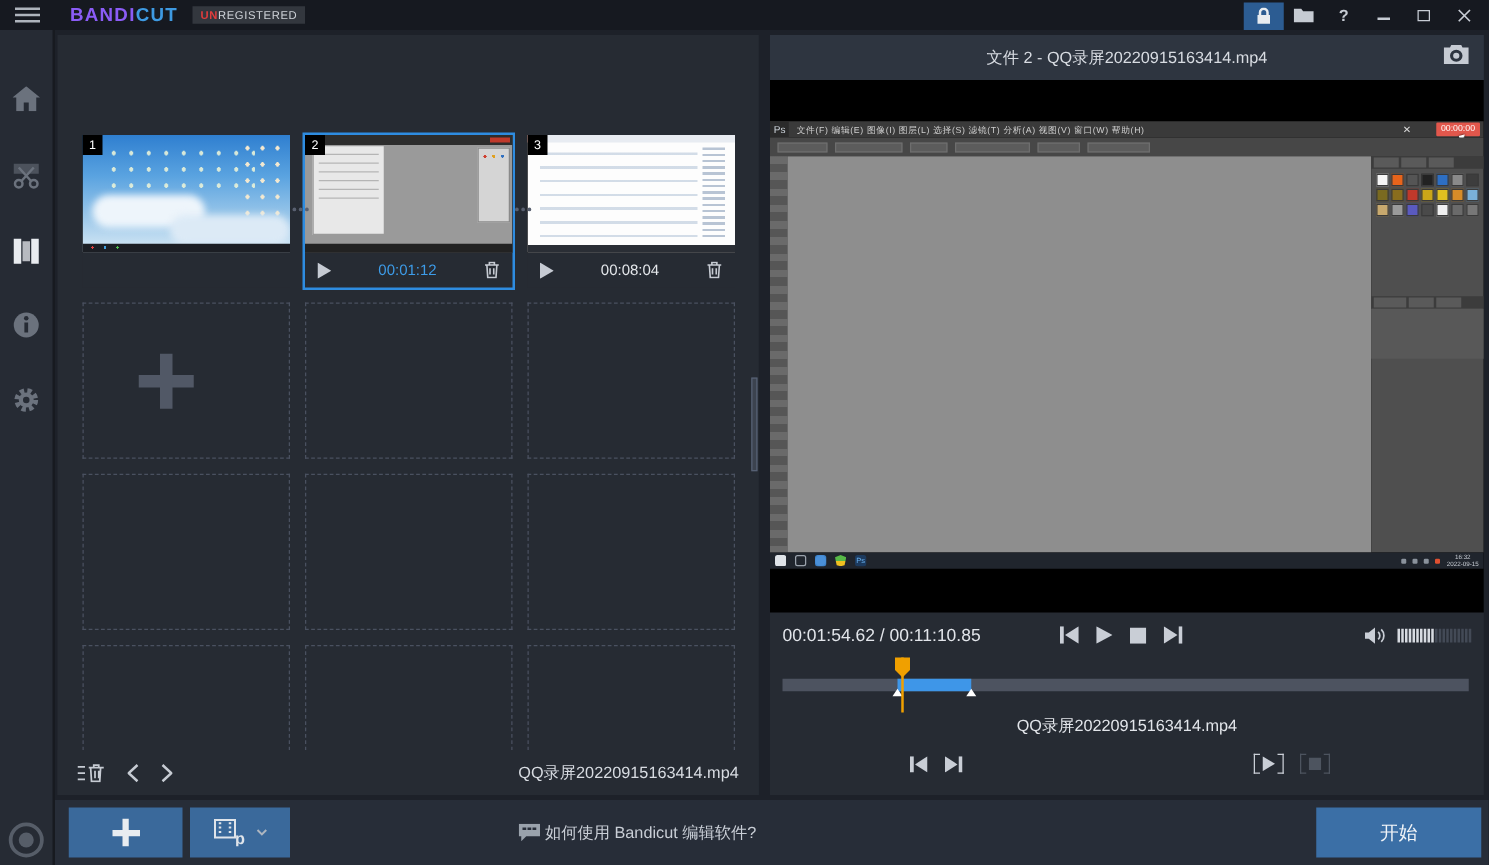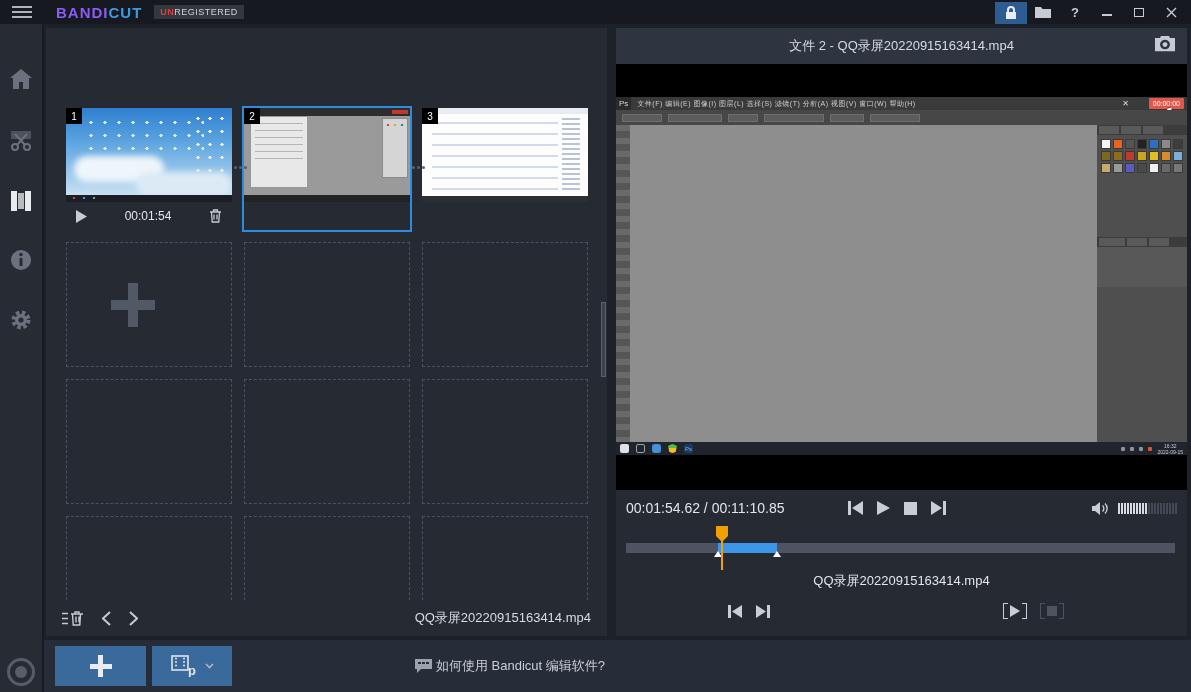--- a/index.html
+++ b/index.html
@@ -252,33 +252,20 @@
       <div class="thumb">
         <div class="art-sky">
             <div class="icons"></div>
             <div class="icons2"></div>
             <div class="cloud1"></div>
             <div class="cloud2"></div>
             <div class="art-task"></div>
           </div>
         <div class="numbadge">1</div>
       </div>
-      <div class="clip-controls">
-        <span class="icon-btn">
-          <svg width="11" height="13" viewBox="0 0 11 13">
-              <path fill="#c6cbd3" d="M0 0l11 6.5L0 13z"></path>
-            </svg>
-          </span>
-        <span class="dur">00:01:54</span>
-        <span class="icon-btn">
-          <svg width="13" height="14" viewBox="0 0 13 14" fill="none" stroke="#c6cbd3" stroke-width="1.3">
-              <path d="M1 3h11M4.5 3V1h4v2M2.5 3l.7 10h6.6l.7-10M5 5.5v5M8 5.5v5"></path>
-            </svg>
-          </span>
-      </div>
     </div>
 
     <div class="cell clip-cell selected" style="left:198px;top:46px">
       <div class="thumb">
         <div class="art-ps">
             <div class="tbar">
               <i></i>
             </div>
             <div class="menu">
               <i></i>
@@ -286,31 +273,57 @@
               <i></i>
               <i></i>
               <i></i>
               <i></i>
             </div>
             <div class="rpan"></div>
             <div class="bbar"></div>
           </div>
         <div class="numbadge">2</div>
       </div>
+      <div class="clip-controls">
+        <span class="icon-btn">
+          <svg width="11" height="13" viewBox="0 0 11 13">
+              <path fill="#c6cbd3" d="M0 0l11 6.5L0 13z"></path>
+            </svg>
+          </span>
+        <span class="dur sel">00:01:12</span>
+        <span class="icon-btn">
+          <svg width="13" height="14" viewBox="0 0 13 14" fill="none" stroke="#c6cbd3" stroke-width="1.3">
+              <path d="M1 3h11M4.5 3V1h4v2M2.5 3l.7 10h6.6l.7-10M5 5.5v5M8 5.5v5"></path>
+            </svg>
+          </span>
+      </div>
     </div>
 
     <div class="cell clip-cell" style="left:376px;top:46px">
       <div class="thumb">
         <div class="art-doc">
             <div class="top"></div>
             <div class="lines"></div>
             <div class="col"></div>
             <div class="bbar"></div>
           </div>
         <div class="numbadge">3</div>
+      </div>
+      <div class="clip-controls">
+        <span class="icon-btn">
+          <svg width="11" height="13" viewBox="0 0 11 13">
+              <path fill="#c6cbd3" d="M0 0l11 6.5L0 13z"></path>
+            </svg>
+          </span>
+        <span class="dur">00:08:04</span>
+        <span class="icon-btn">
+          <svg width="13" height="14" viewBox="0 0 13 14" fill="none" stroke="#c6cbd3" stroke-width="1.3">
+              <path d="M1 3h11M4.5 3V1h4v2M2.5 3l.7 10h6.6l.7-10M5 5.5v5M8 5.5v5"></path>
+            </svg>
+          </span>
       </div>
     </div>
 
     <div class="dots" style="left:187px;top:104px">
         <i></i>
         <i></i>
         <i></i>
       </div>
     <div class="dots" style="left:365px;top:104px">
         <i></i>
@@ -574,13 +587,14 @@
         <g fill="none" stroke="#dfe4ea" stroke-width="1.6">
           <rect x="1" y="1" width="16" height="14"></rect>
           <path d="M4 3.5h2M4 7h2M4 10.5h2M12 3.5h2M12 7h2M12 10.5h2"></path>
         </g>
         <text x="17" y="20" font-size="13" font-weight="bold" fill="#dfe4ea" font-family="Liberation Sans, sans-serif">p</text>
       </svg>
     <svg width="9" height="6" viewBox="0 0 9 6">
         <path fill="none" stroke="#aeb6c0" stroke-width="1.6" d="M1 1l3.5 3.5L8 1"></path>
       </svg>
   </div>
+  <div id="start-btn">开始</div>
 </div>
 
 </body></html>

